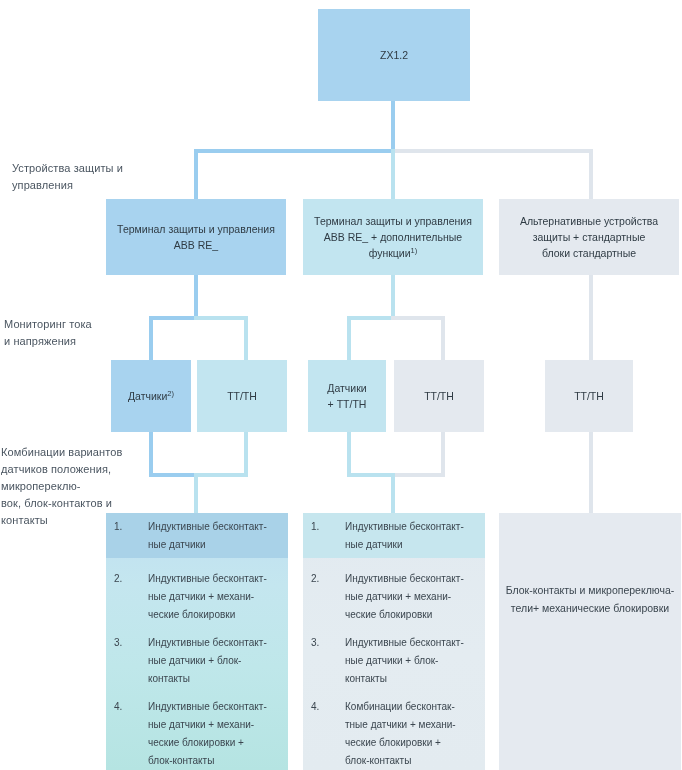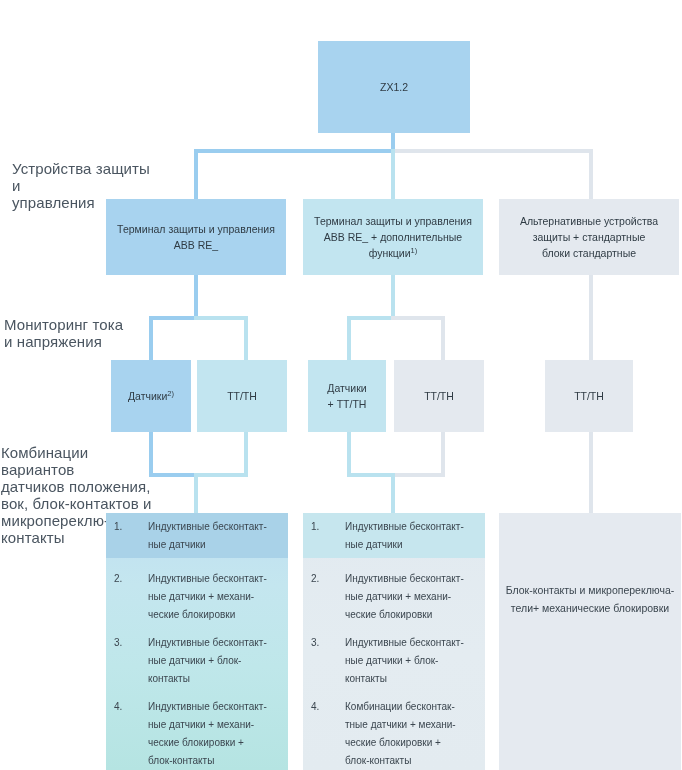--- a/index.html
+++ b/index.html
@@ -6,21 +6,21 @@
   body{
     width:682px;height:770px;position:relative;overflow:hidden;
     font-family:"Liberation Sans","DejaVu Sans",sans-serif;
     color:#3d4a52;
   }
   .canvas{position:absolute;left:0;top:0;width:682px;height:770px;}
 
   
   .rowlabel{
     position:absolute;
-    font-size:15px;
+    font-size:11px;
     line-height:17px;
     color:#4a5560;
     letter-spacing:.1px;
   }
 
   
   .node{
     position:absolute;
     box-sizing:border-box;
     display:flex;
@@ -95,38 +95,38 @@
   </div>
 
   <div class="rowlabel" style="left:4px;top:316px;width:150px;">
     <div>Мониторинг тока</div>
     <div>и напряжения</div>
   </div>
 
   <div class="rowlabel" style="left:1px;top:444px;width:160px;">
     <div>Комбинации  вариантов</div>
     <div>датчиков положения,</div>
+    <div>микропереклю-</div>
     <div>вок, блок-контактов и</div>
-    <div>микропереклю-</div>
     <div>контакты</div>
   </div>
 
   <div class="ln v-blue" style="left:391px;top:101px;width:4px;height:51px;"></div>
 
   <div class="ln h-blue" style="left:194px;top:149px;width:200px;height:4px;"></div>
 
   <div class="ln h-grey" style="left:393px;top:149px;width:200px;height:4px;"></div>
 
   <div class="ln v-blue" style="left:194px;top:149px;width:4px;height:50px;"></div>
 
   <div class="ln v-cyan" style="left:391px;top:149px;width:4px;height:50px;"></div>
 
   <div class="ln v-grey" style="left:589px;top:149px;width:4px;height:50px;"></div>
 
-  <div class="node c-blue" style="left:318px;top:9px;width:152px;height:92px;margin-top:32px;">
+  <div class="node c-blue" style="left:318px;top:9px;width:152px;height:92px;">
     <span class="lbl">ZX1.2</span>
   </div>
 
   <div class="node c-blue" style="left:106px;top:199px;width:180px;height:76px;">
     <span class="lbl">
       <span>Терминал защиты и управления</span><br>
       <span>ABB RE_</span>
     </span>
   </div>
 

